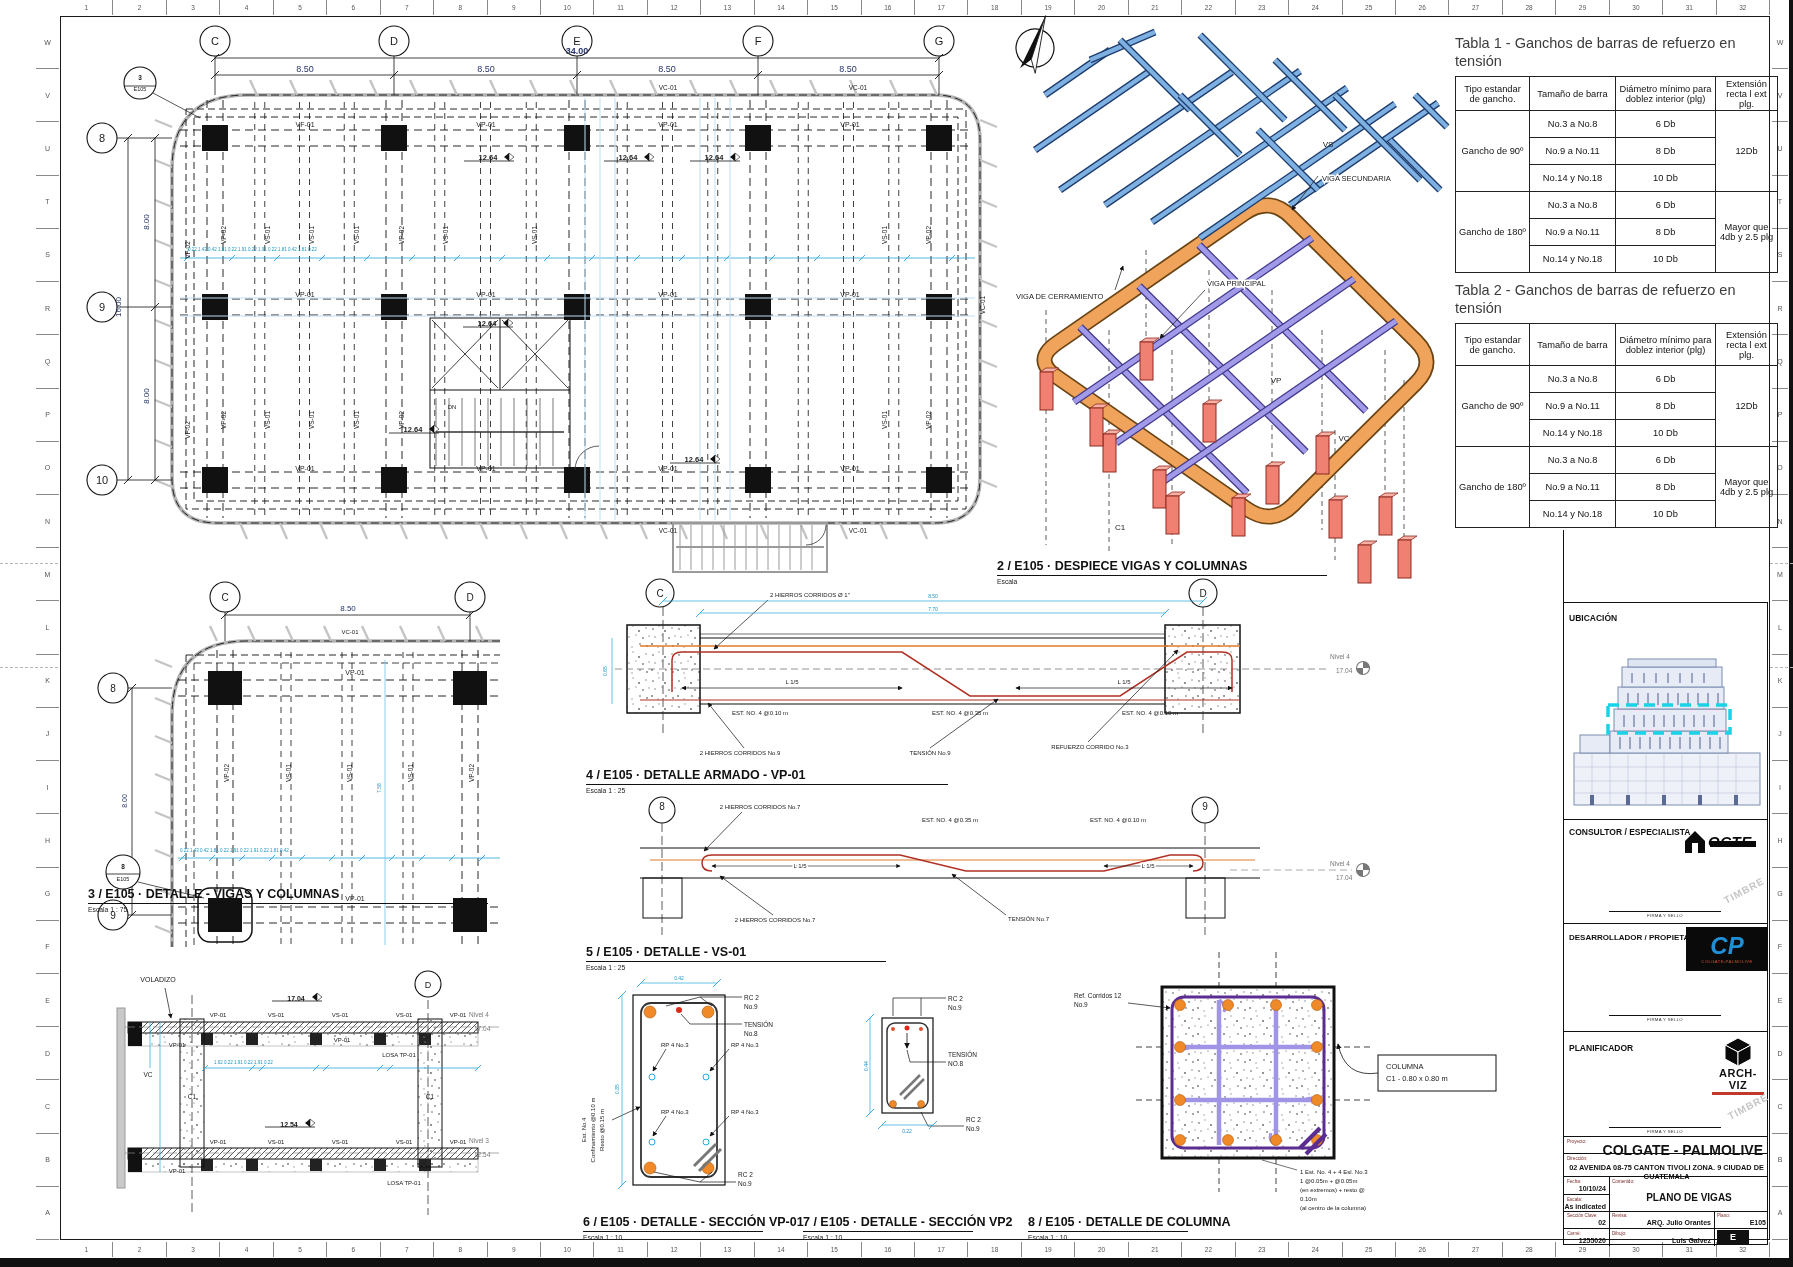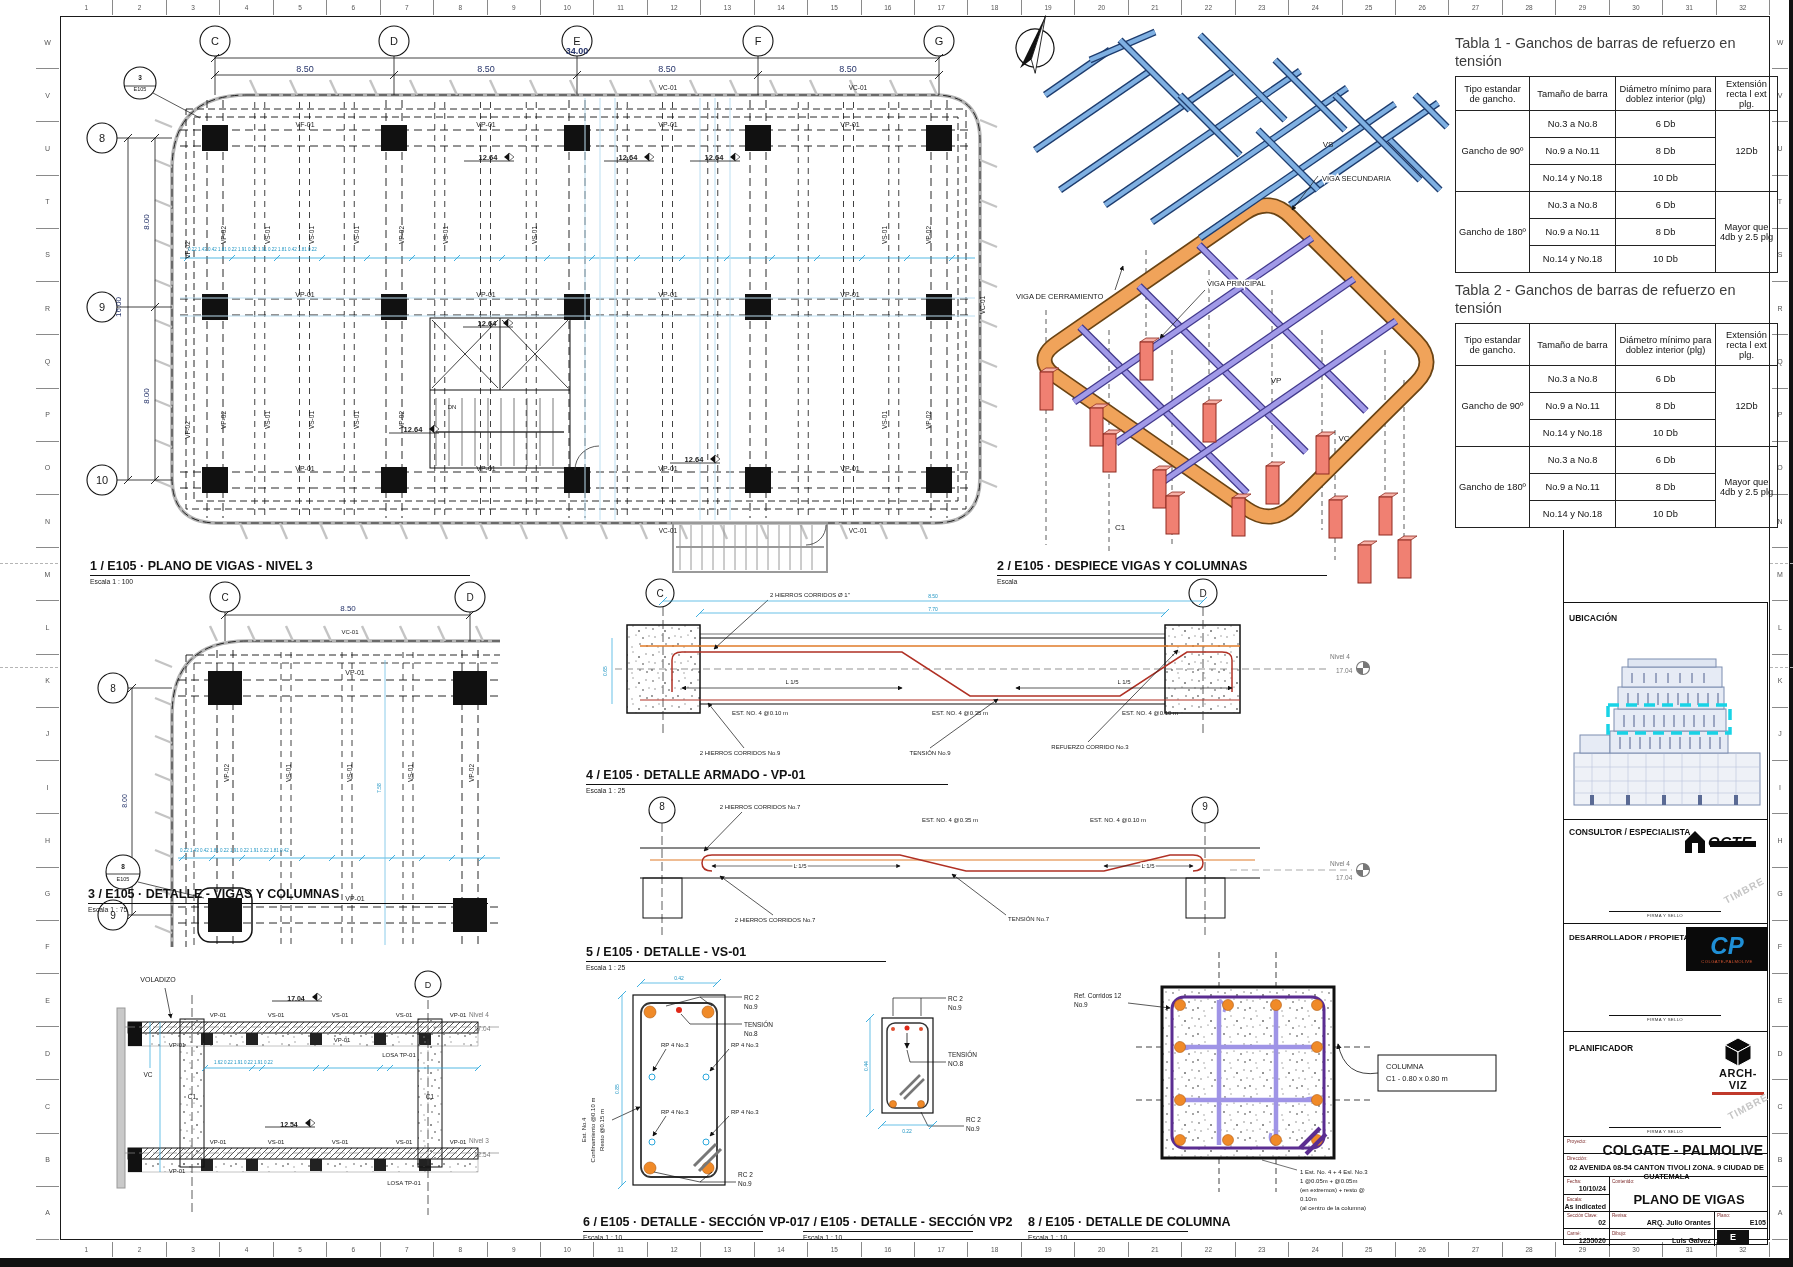--- a/index.html
+++ b/index.html
@@ -967,24 +967,20 @@
         <text x="1386" y="1069" font-size="7.5" fill="#1a1a1a" text-anchor="start" font-family="&quot;Liberation Sans&quot;,sans-serif">COLUMNA</text>
         <text x="1386" y="1081" font-size="7.5" fill="#1a1a1a" text-anchor="start" font-family="&quot;Liberation Sans&quot;,sans-serif">C1 - 0.80 x 0.80 m</text>
         <text x="1300" y="1174" font-size="6" fill="#1a1a1a" text-anchor="start" font-family="&quot;Liberation Sans&quot;,sans-serif">1 Est. No. 4 + 4 Esl. No.3</text>
         <text x="1300" y="1183" font-size="6" fill="#1a1a1a" text-anchor="start" font-family="&quot;Liberation Sans&quot;,sans-serif">1 @0.05m + @0.05m</text>
         <text x="1300" y="1192" font-size="6" fill="#1a1a1a" text-anchor="start" font-family="&quot;Liberation Sans&quot;,sans-serif">(en extremos) + resto @</text>
         <text x="1300" y="1201" font-size="6" fill="#1a1a1a" text-anchor="start" font-family="&quot;Liberation Sans&quot;,sans-serif">0.10m</text>
         <text x="1300" y="1210" font-size="6" fill="#1a1a1a" text-anchor="start" font-family="&quot;Liberation Sans&quot;,sans-serif">(al centro de la columna)</text>
       </g>
   </svg>
 
-  <div class="vt" style="left:90px;top:556px;width:380px;">
-    <span class="tt">1 / E105 · PLANO DE VIGAS - NIVEL 3</span>
-    <div class="tl"></div><div class="ts">Escala  1 : 100</div>
-  </div>
   <div class="vt" style="left:997px;top:556px;width:330px;">
     <span class="tt">2 / E105 · DESPIECE VIGAS Y COLUMNAS</span>
     <div class="tl"></div><div class="ts">Escala</div>
   </div>
   <div class="vt" style="left:88px;top:884px;width:400px;">
     <span class="tt">3 / E105 · DETALLE - VIGAS Y COLUMNAS</span>
     <div class="tl"></div><div class="ts">Escala  1 : 75</div>
   </div>
   <div class="vt" style="left:586px;top:765px;width:362px;">
     <span class="tt">4 / E105 · DETALLE ARMADO - VP-01</span>
@@ -1219,31 +1215,31 @@
     <div class="firma" style="left:45px;top:524px;">
       <div class="fl"></div>
         <div class="ft">FIRMA Y SELLO</div>
     </div>
 
     <div class="sec" style="top:533px;"></div>
     <div class="flabel" style="left:3px;top:536px;">Proyecto:</div>
     <div class="fval" style="right:4px;top:539px;font-size:14px;">COLGATE - PALMOLIVE</div>
     <div class="sec" style="top:550px;"></div>
     <div class="flabel" style="left:3px;top:553px;">Dirección:</div>
-    <div class="fval" style="left:0;top:560px;width:205px;text-align:center;font-size:7.3px;">02 AVENIDA 08-54 CANTON TIVOLI ZONA. 9 CIUDAD DE GUATEMALA</div>
+    <div class="fval" style="left:0;top:560px;width:205px;text-align:center;font-size:7.3px;">02 AVENIDA 08-75 CANTON TIVOLI ZONA. 9 CIUDAD DE GUATEMALA</div>
     <div class="sec" style="top:573px;"></div>
     <div class="gline" style="left:45px;top:573px;width:1px;height:70px;"></div>
     <div class="gline" style="left:0;top:591px;width:45px;height:1px;"></div>
     <div class="sec" style="top:608px;"></div>
     <div class="sec" style="top:625px;"></div>
     <div class="gline" style="left:150px;top:608px;width:1px;height:35px;"></div>
     <div class="flabel" style="left:3px;top:576px;">Fecha:</div>
     <div class="fval" style="left:0;top:582px;width:42px;text-align:right;font-size:7px;">10/10/24</div>
     <div class="flabel" style="left:48px;top:576px;">Contenido:</div>
-    <div class="fval" style="left:45px;top:589px;width:160px;text-align:center;font-size:13px;">PLANO DE VIGAS</div>
+    <div class="fval" style="left:45px;top:589px;width:160px;text-align:center;font-size:10px;">PLANO DE VIGAS</div>
     <div class="flabel" style="left:3px;top:594px;">Escala:</div>
     <div class="fval" style="left:0;top:600px;width:42px;text-align:right;font-size:7px;">As indicated</div>
     <div class="flabel" style="left:3px;top:610px;">Sección Clave:</div>
     <div class="fval" style="left:0;top:616px;width:42px;text-align:right;font-size:7px;">02</div>
     <div class="flabel" style="left:48px;top:610px;">Revisa:</div>
     <div class="fval" style="left:48px;top:616px;width:99px;text-align:right;font-size:7px;">ARQ. Julio Orantes</div>
     <div class="flabel" style="left:153px;top:610px;">Plano:</div>
     <div class="fval" style="left:153px;top:616px;width:49px;text-align:right;font-size:7px;">E105</div>
     <div class="flabel" style="left:3px;top:628px;">Carné:</div>
     <div class="fval" style="left:0;top:634px;width:42px;text-align:right;font-size:7px;">1255020</div>

